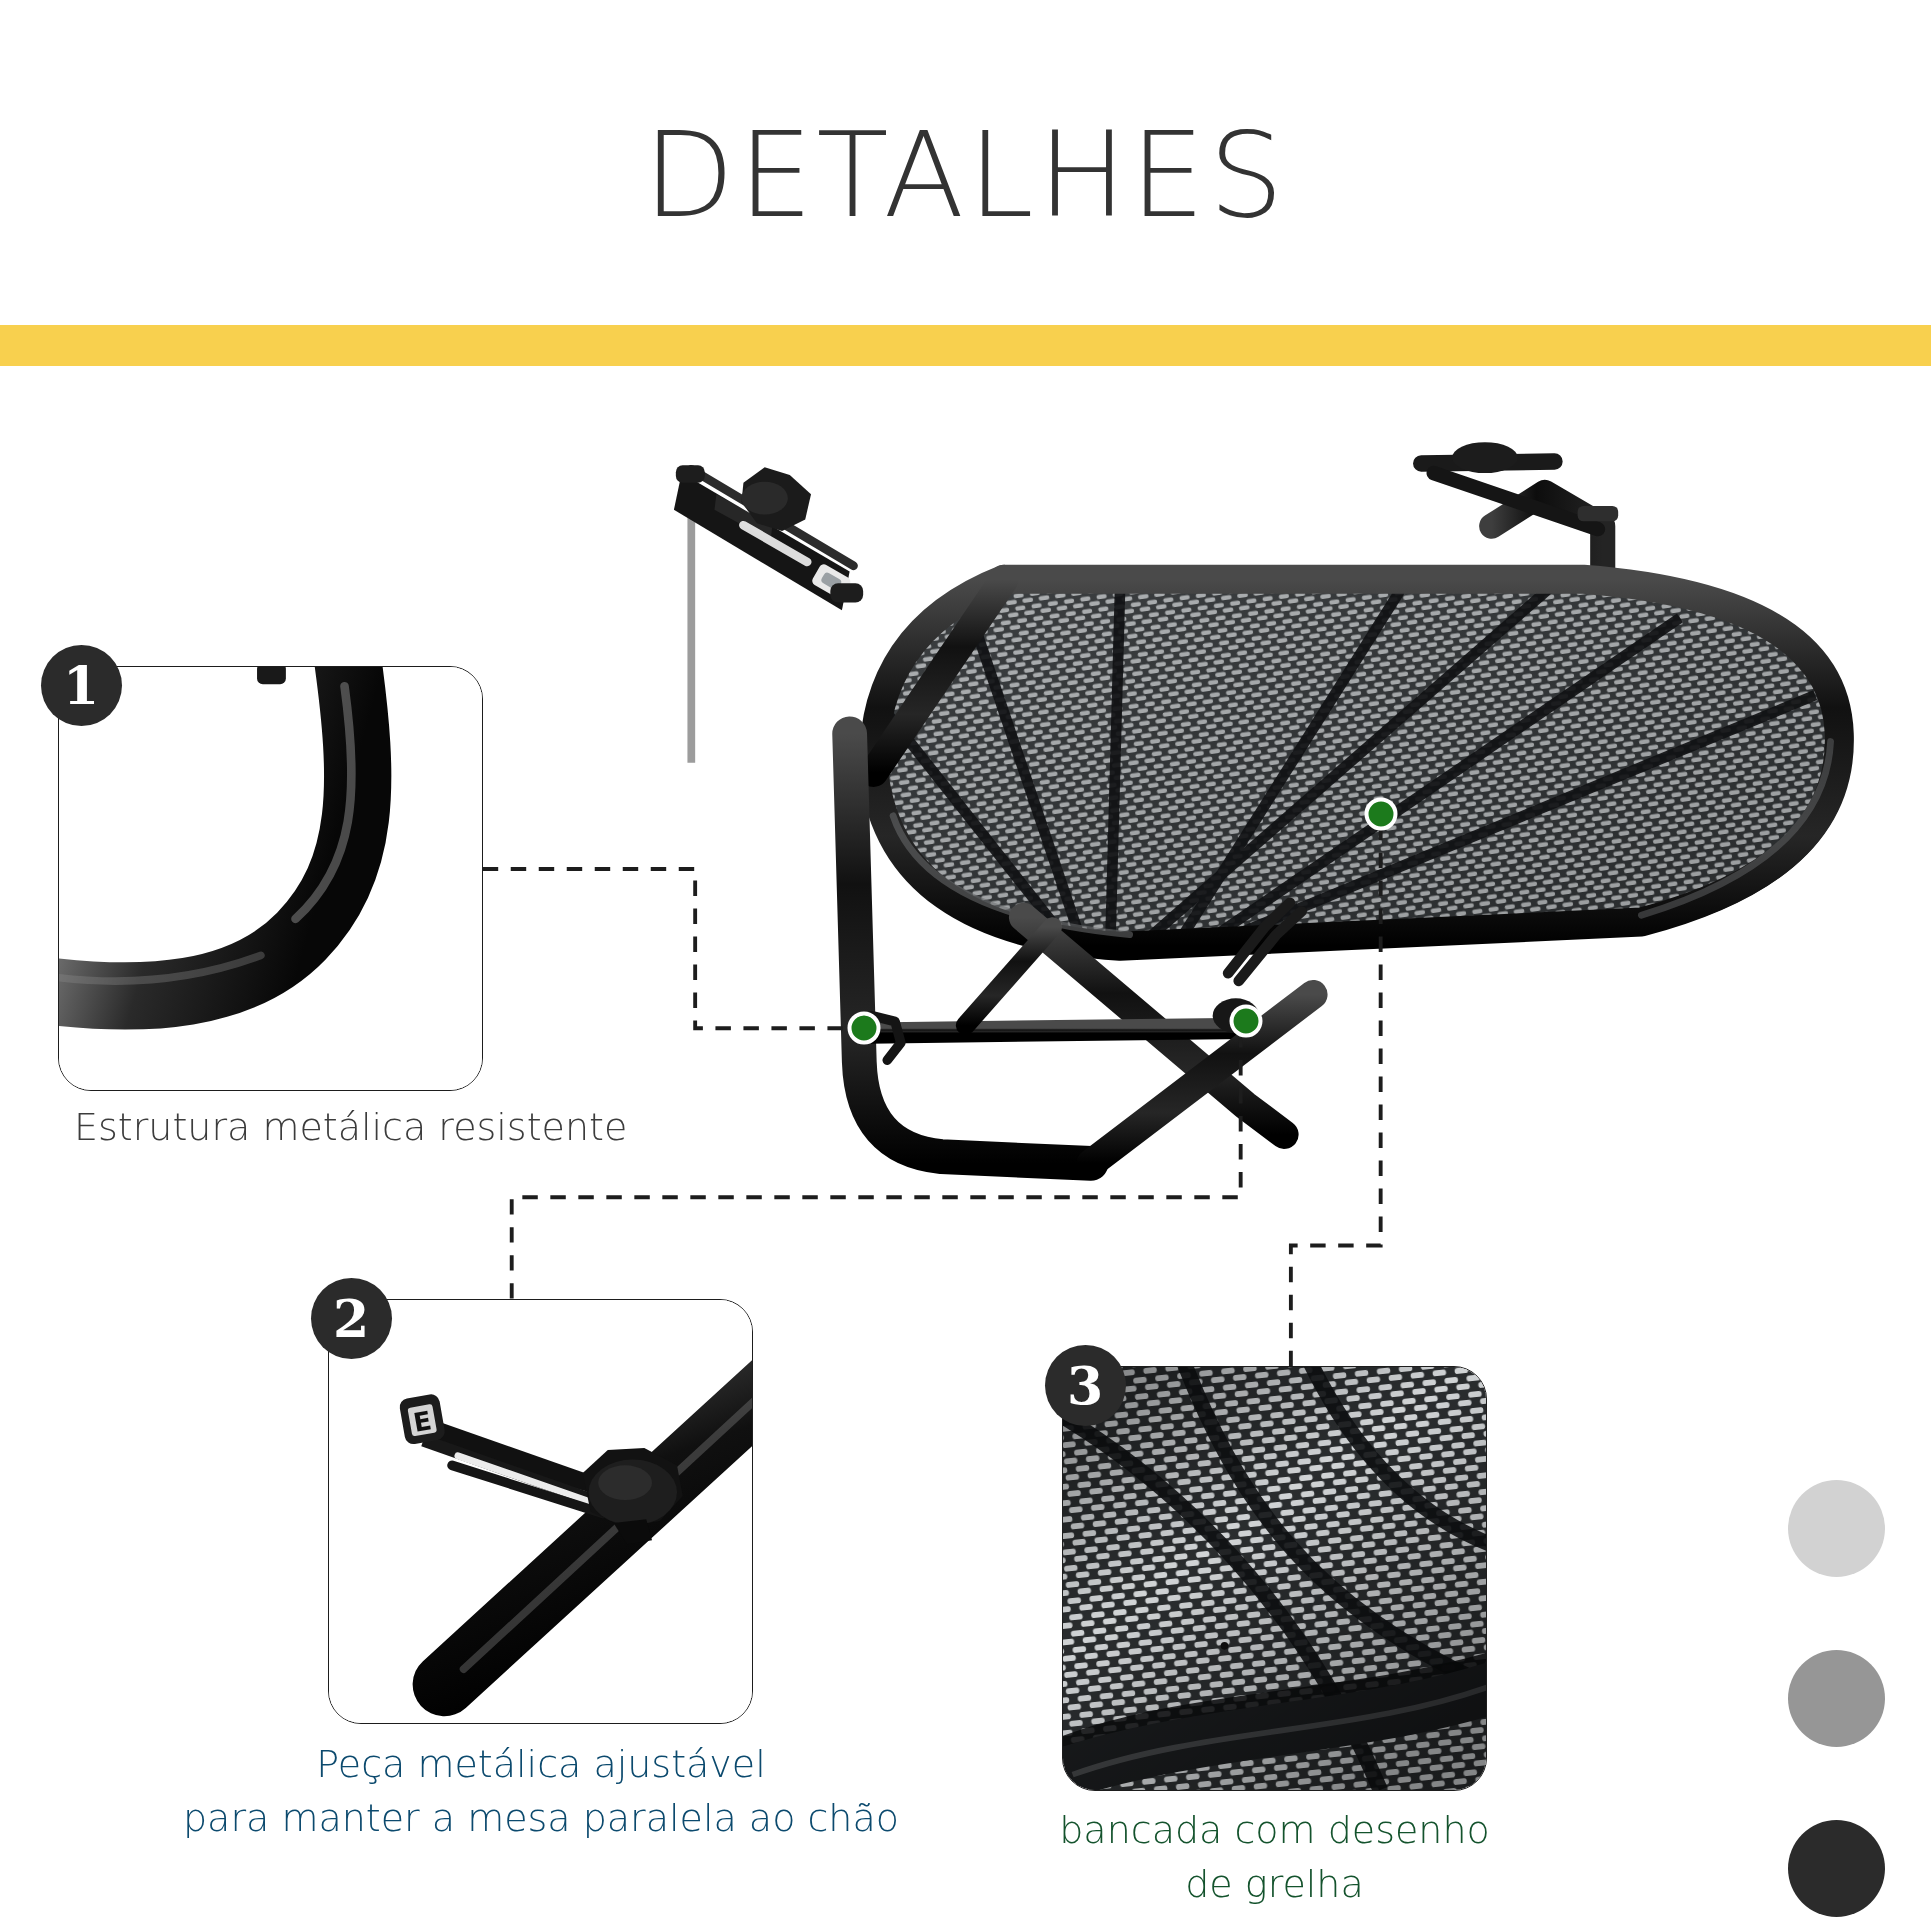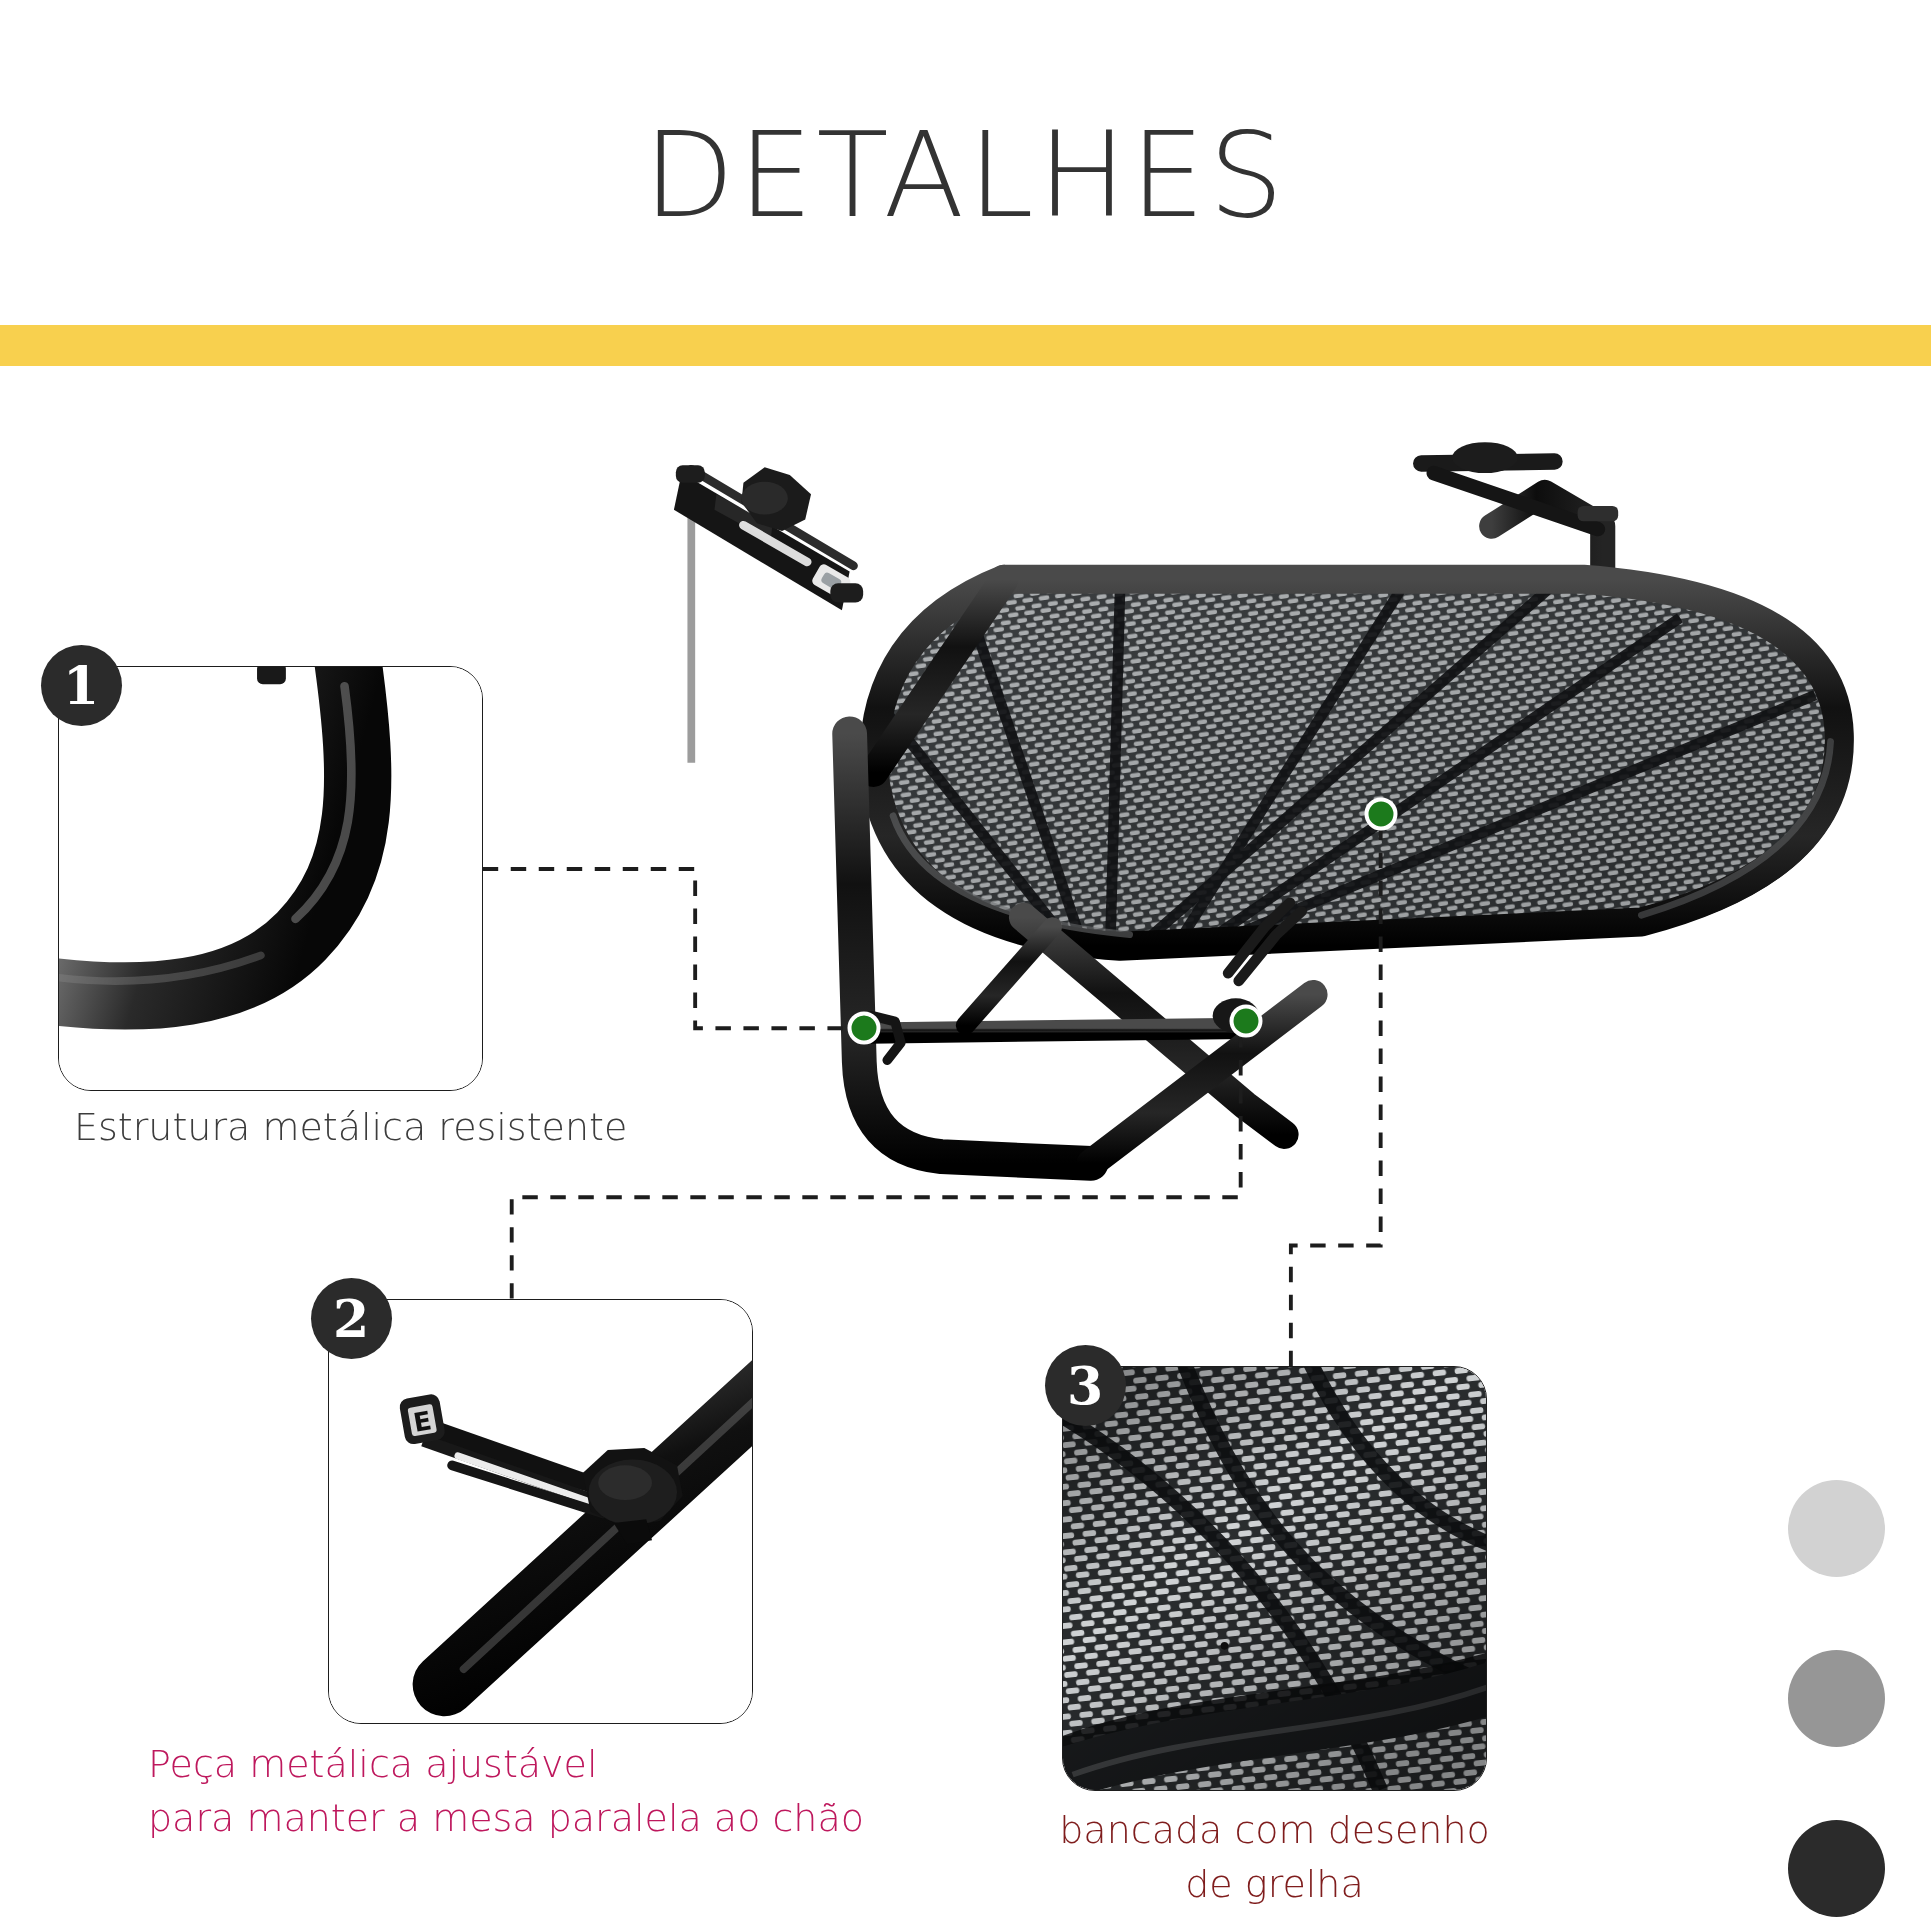--- a/index.html
+++ b/index.html
@@ -245,21 +245,21 @@
       <g transform="translate(316,198)">
         <path d="M -52 -18 l 26 -24 l 38 -2 l 34 18 l 6 32 l -24 26 l -38 6 l -34 -16 z" fill="#121212"></path>
         <ellipse cx="0" cy="2" rx="46" ry="34" fill="#1e1e1e"></ellipse>
         <ellipse cx="-8" cy="-8" rx="28" ry="18" fill="#3a3a3a" opacity="0.5"></ellipse>
         <path d="M -20 34 l 14 22 l 26 -4 l -6 -22 z" fill="#0b0b0b"></path>
       </g>
     </svg>
   </div>
   <div class="badge" style="background: rgb(43, 43, 43);">2</div>
 </div>
-<div class="caption" style="left: 148px; top: 1738px; width: 830px; text-align: left; color: #be185d;">Peça metálica ajustável
+<div class="caption" style="left: 126px; top: 1738px; width: 830px; text-align: center; color: #0c4a6e;">Peça metálica ajustável
 para manter a mesa paralela ao chão</div>
 
 <div class="callout" style="left:1062px; top:1366px; width:425px; height:425px;">
   <div class="frame" style="border-color: rgb(29, 29, 29);">
     <svg viewBox="0 0 440 440" style="width:100%;height:100%;">
       <defs>
         <pattern id="mesh2" width="23" height="17" patternUnits="userSpaceOnUse" patternTransform="rotate(-6)">
           <rect width="23" height="17" fill="#2c2f31"></rect>
           <rect x="2.2" y="2" width="14" height="6" rx="2.8" fill="#dcdfe1"></rect>
           <rect x="13.7" y="10" width="14" height="6" rx="2.8" fill="#dcdfe1"></rect>
@@ -281,21 +281,21 @@
 
       <path d="M -20 400 C 120 340 300 350 460 300" fill="none" stroke="#0b0c0d" stroke-width="16" opacity="0.85"></path>
       <path d="M -20 430 C 140 372 320 380 470 326" fill="none" stroke="#1a1c1e" stroke-width="54" stroke-linecap="round"></path>
       <path d="M 10 424 C 150 374 310 382 450 330" fill="none" stroke="#707476" stroke-width="6" opacity="0.45"></path>
       <rect width="440" height="440" fill="url(#c3shade)"></rect>
       <circle cx="168" cy="290" r="4" fill="#0d0d0d"></circle>
     </svg>
   </div>
   <div class="badge" style="background: rgb(43, 43, 43);">3</div>
 </div>
-<div class="caption" style="left: 1004px; top: 1804px; width: 541px; text-align: center; color: #7f1d1d;">bancada com desenho
+<div class="caption" style="left: 1004px; top: 1804px; width: 541px; text-align: center; color: #14532d;">bancada com desenho
 de grelha</div>
 
 <div id="swatches">
   <div class="swatch" style="background:#D2D2D2;"></div>
   <div class="swatch" style="background:#969696;"></div>
   <div class="swatch" style="background:#2B2B2B;"></div>
 </div>
 
 
 </body></html>

